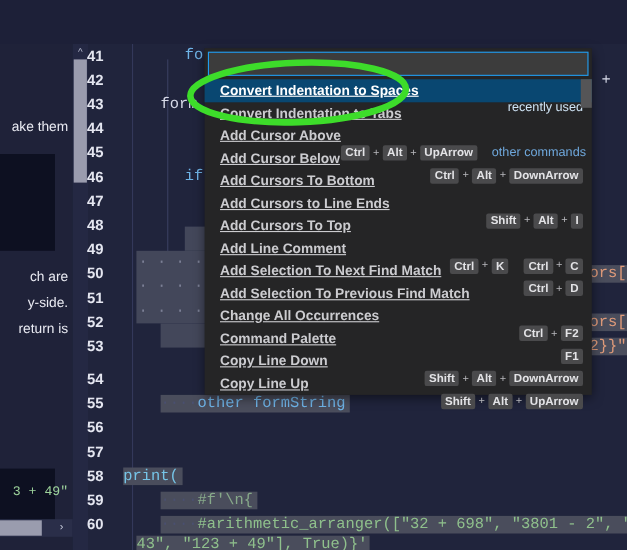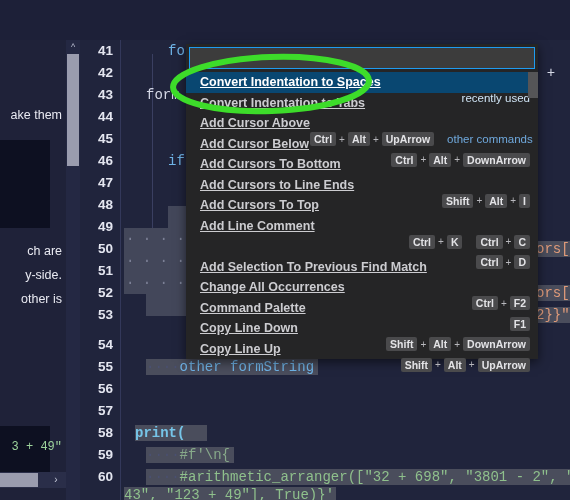--- a/index.html
+++ b/index.html
@@ -74,21 +74,21 @@
   .editor {
     position: absolute; left: 80px; top: 40px; width: 490px; height: 460px;
     background: #20243c;
     font-family: "Liberation Mono", monospace;
     font-size: 14px;
   }
   .gutter {
     position: absolute; left: 0; top: 0; width: 36px; height: 460px;
   }
   .gnum {
-    position: absolute; right: 3px; width: 34px; text-align: right;
+    position: absolute; right: 3px; width: 34px; 
     color: #e4e6f0; font-size: 13.5px; font-weight: bold;
     font-family: "Liberation Sans", sans-serif;
   }
   .gsep {
     position: absolute; left: 40px; top: 0; width: 1px; height: 460px;
     background: #33385a;
   }
   .codeline {
     position: absolute; left: 44px; white-space: pre;
     color: #d7dae8;
@@ -171,21 +171,21 @@
 <div id="root">
 
   <div class="top-band"></div>
 
   <div class="left-panel">
     <div class="lp-codebox"></div>
     <div class="lp-codebox2"></div>
     <div class="lp-line lp-l1">ake them</div>
     <div class="lp-line lp-l2">ch are</div>
     <div class="lp-line lp-l3">y-side.</div>
-    <div class="lp-line lp-l4">other is</div>
+    <div class="lp-line lp-l4">return is</div>
     <div class="lp-code-txt">3  +  49"</div>
   </div>
 
   <div class="lp-vscroll"></div>
   <div class="lp-vscroll-up">^</div>
   <div class="lp-vthumb"></div>
   <div class="lp-hscroll"></div>
   <div class="lp-hthumb"></div>
   <div class="lp-harrow">›</div>
 
@@ -228,21 +228,21 @@
     <div class="codeline kw" style="left:88px; top:3px;">for</div>
     <div class="codeline" style="left:450px; top:25px;">) +</div>
     <div class="codeline" style="left:66px; top:47px;">form</div>
     <div class="codeline kw" style="left:88px; top:113px;">if s</div>
     <div class="codeline str selgray" style="left:456px; top:201px;">ors[</div>
     <div class="codeline str selgray" style="left:456px; top:245px;">ors[</div>
     <div class="codeline str selgray" style="left:456px; top:267px;">2}}"</div>
 
     <div class="codeline selgray" style="left:66px; top:319px; padding-right:4px;"><span class="ws">····</span><span class="kw">other formString</span></div>
 
-    <div class="codeline selgray" style="left:55px; top:385px; padding-right:22px;font-weight:bold;"><span class="fn">print(</span></div>
+    <div class="codeline selgray" style="left:32px; top:385px; padding-right:4px;"><span class="fn">print(</span></div>
 
     <div class="codeline selgray" style="left:66px; top:407px; padding-right:4px;"><span class="ws">····</span><span class="cmt">#f'\n{</span></div>
 
     <div class="codeline selgray" style="left:66px; top:429px; padding-right:2px;"><span class="ws">····</span><span class="strg">#arithmetic_arranger(["32 + 698", "3801 - 2", "45</span></div>
     <div class="codeline selgray" style="left:44px; top:447px; padding-right:2px;"><span class="strg">43", "123 + 49"], True)}'</span></div>
 
   </div>
 
   <div class="palette">
     <div class="palette-input-wrap">
@@ -310,20 +310,21 @@
           <span class="kbplus">+</span>
           <span class="kb">K</span>
           <span style="width:8px"></span>
           <span class="kb">Ctrl</span>
           <span class="kbplus">+</span>
           <span class="kb">C</span>
         </span>
       </div>
 
       <div class="prow">
+        <span class="plabel">Add Selection To Next Find Match</span>
         <span class="pright">
           <span class="kb">Ctrl</span>
           <span class="kbplus">+</span>
           <span class="kb">D</span>
         </span>
       </div>
 
       <div class="prow">
         <span class="plabel">Add Selection To Previous Find Match</span>
       </div>

